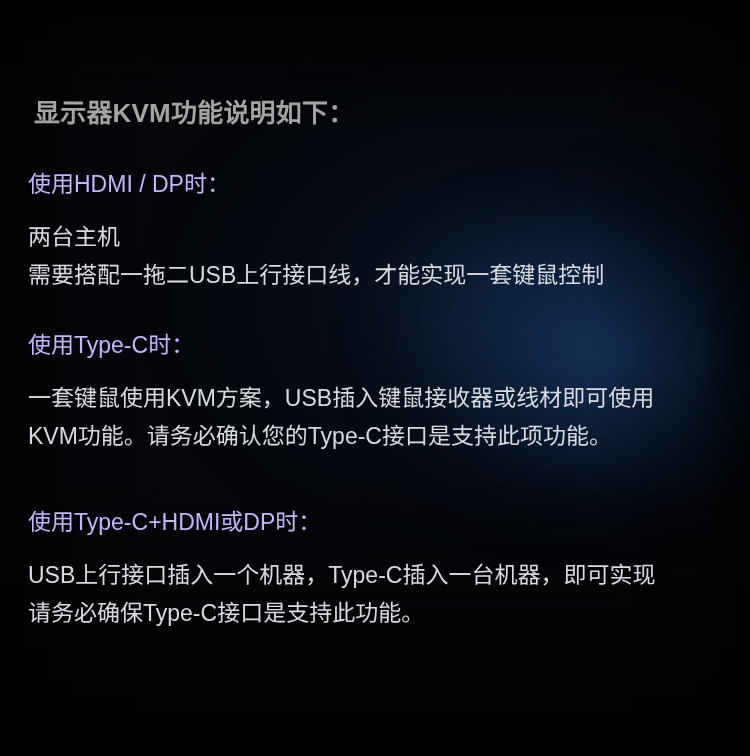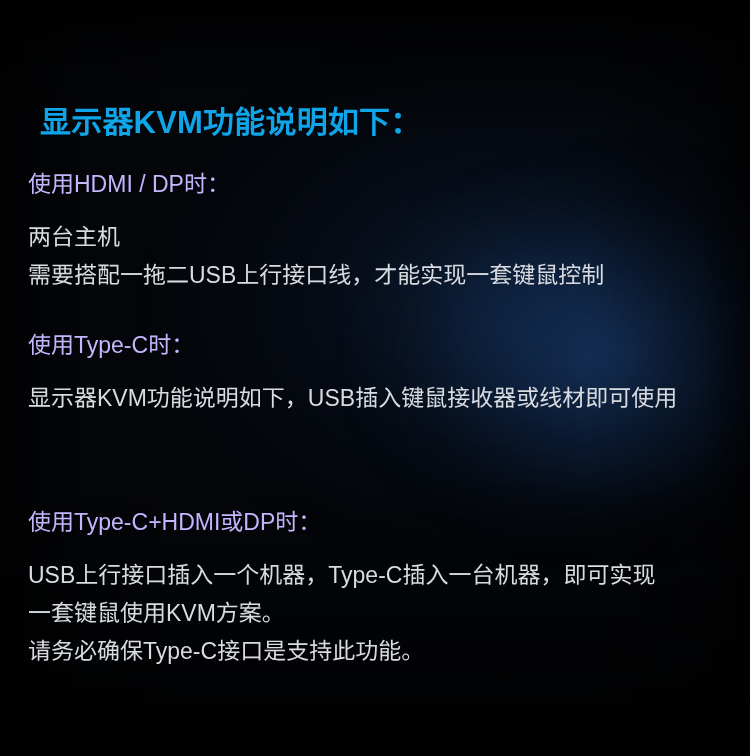--- a/index.html
+++ b/index.html
@@ -81,26 +81,26 @@
     width: 750px;
     height: 756px;
     padding: 0 28px;
     box-sizing: border-box;
   }
 
   .page-title {
     position: absolute;
     left: 28px;
     top: 93px;
-    margin: 12px;
-    font-size: 31px;
+    margin: 6px;
+    font-size: 26px;
     font-weight: 700;
     letter-spacing: 0.2px;
     line-height: 1.15;
-    color: #0ea5e9;
+    color: #a3a3a3;
     white-space: nowrap;
   }
 
   .section {
     position: absolute;
     left: 28px;
     width: 700px;
   }
   .section-1 { top: 170px; }
   .section-2 { top: 331px; }
@@ -146,27 +146,27 @@
       <h2 class="section-heading">使用HDMI / DP时：</h2>
       <p class="section-body">
         <span class="line">两台主机</span>
         <span class="line">需要搭配一拖二USB上行接口线，才能实现一套键鼠控制</span>
       </p>
     </section>
 
     <section class="section section-2">
       <h2 class="section-heading">使用Type-C时：</h2>
       <p class="section-body">
-        <span class="line">显示器KVM功能说明如下，USB插入键鼠接收器或线材即可使用</span>
+        <span class="line">一套键鼠使用KVM方案，USB插入键鼠接收器或线材即可使用</span>
+        <span class="line">KVM功能。请务必确认您的Type-C接口是支持此项功能。</span>
       </p>
     </section>
 
     <section class="section section-3">
       <h2 class="section-heading">使用Type-C+HDMI或DP时：</h2>
       <p class="section-body">
         <span class="line">USB上行接口插入一个机器，Type-C插入一台机器，即可实现</span>
-        <span class="line">一套键鼠使用KVM方案。</span>
         <span class="line">请务必确保Type-C接口是支持此功能。</span>
       </p>
     </section>
 
   </div>
 </div>
 
 </body></html>

